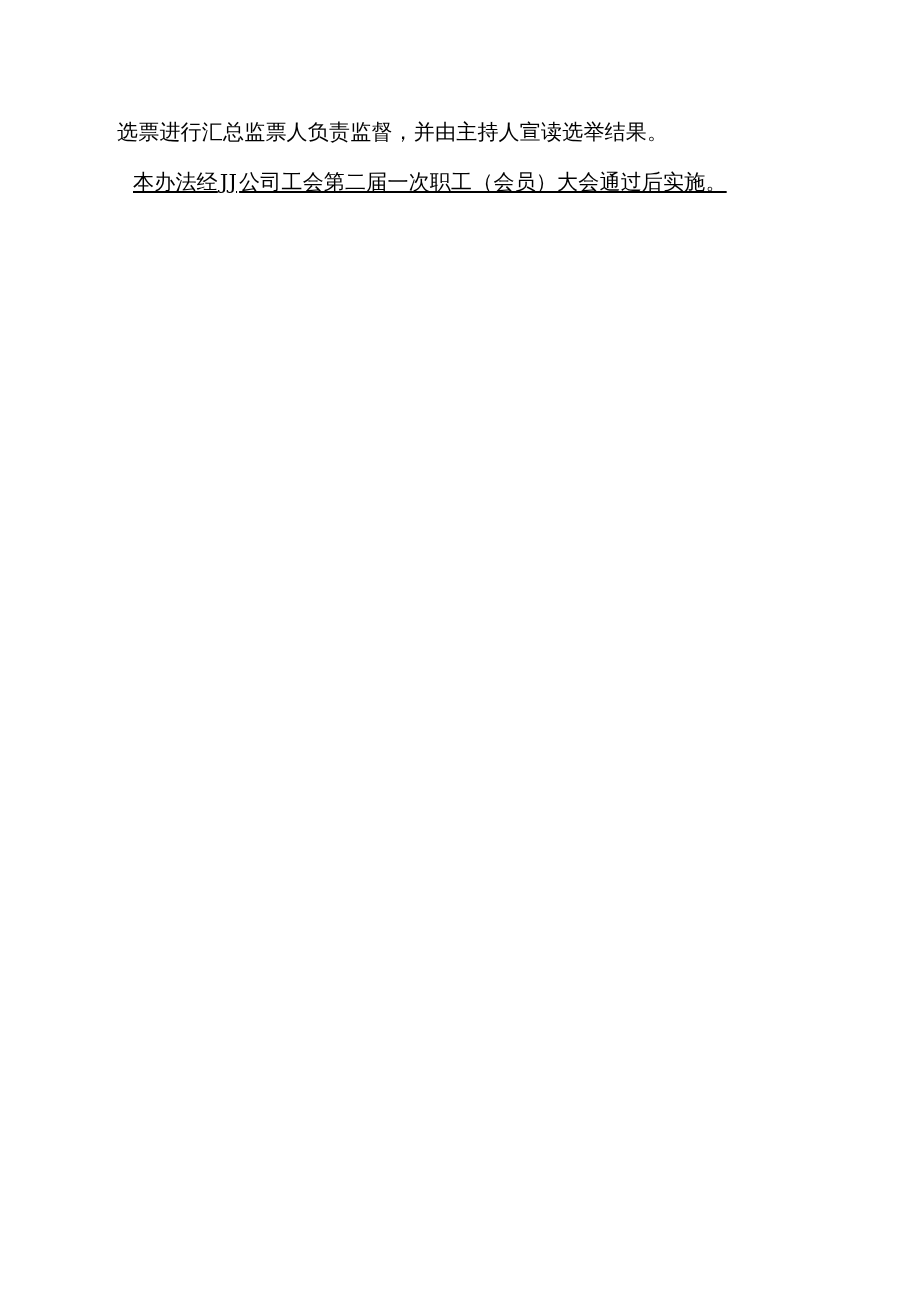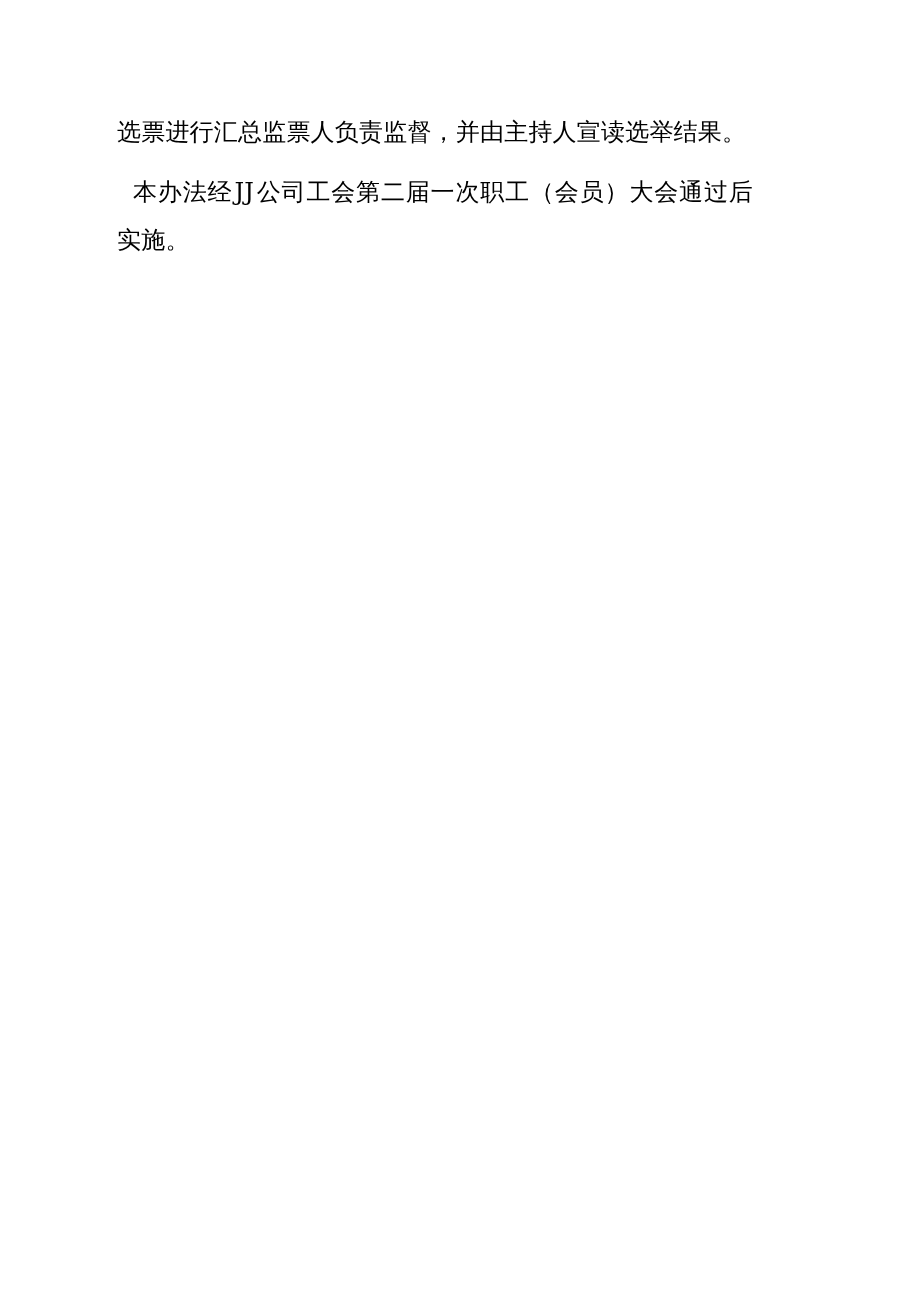--- a/index.html
+++ b/index.html
@@ -27,21 +27,21 @@
   
   .doc-body {
     position: absolute;
     left: 117px;
     top: 108px;
     width: 636px;
   }
 
   
   .para {
-    font-size: 24px;
+    font-size: 21px;
     line-height: 48px;
     letter-spacing: 0.2px;
     text-align: justify;
     text-justify: inter-ideograph;
     margin: 0;
     white-space: normal;
     word-break: break-all;
   }
 
   
@@ -53,21 +53,22 @@
   .para-heading {
     font-weight: bold;
     text-indent: 56px;
     margin-top: 4px;
     letter-spacing: 0.5px;
   }
 
   
   .para-indent {
     text-indent: 16px;
-    margin-top: 12px;
+    margin-top: 2px;
+    text-decoration: underline;
   }
 
   
   .latin {
     font-family: "DejaVu Serif", "Liberation Serif", serif;
     padding: 0 2px;
   }
 
   .blank-area {
     position: absolute;

